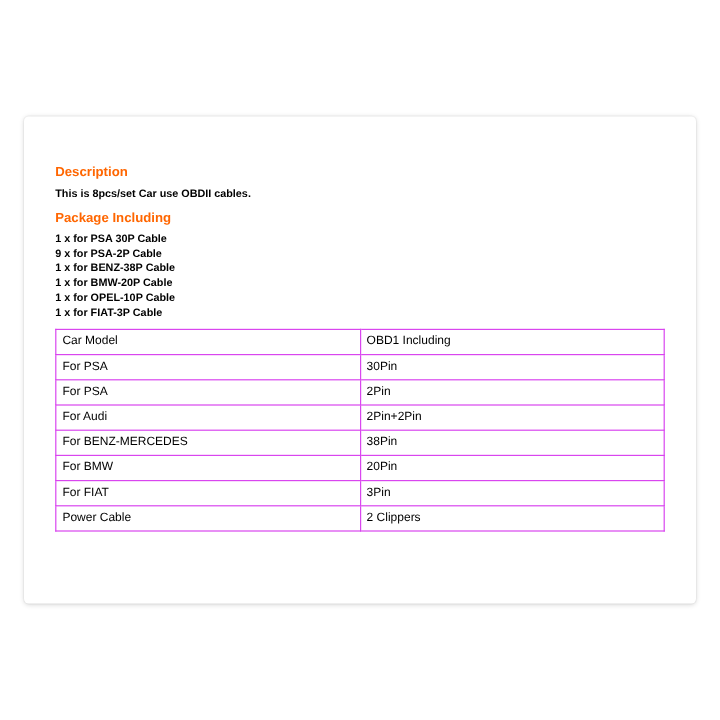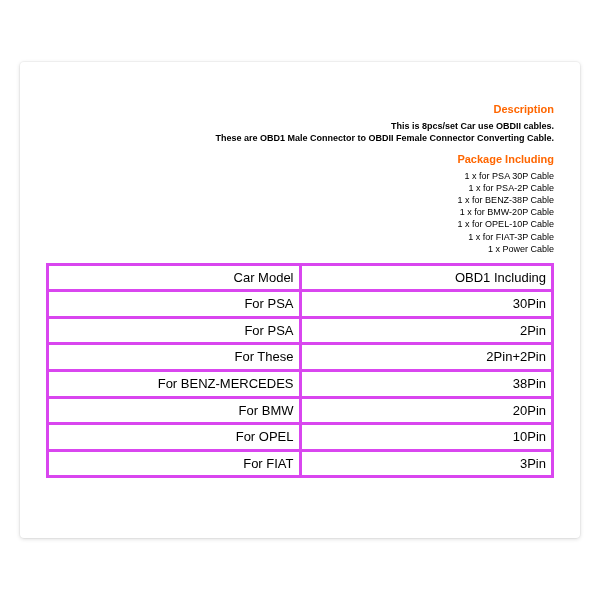--- a/index.html
+++ b/index.html
@@ -16,109 +16,107 @@
   .card {
     width: 560px;
     background: #ffffff;
     border-radius: 4px;
     box-shadow: 0 1px 4px rgba(0,0,0,0.15), 0 0 0 1px rgba(0,0,0,0.03);
     padding: 40px 26px 60px 26px;
     box-sizing: border-box;
     font-size: 9px;
     color: #000;
     line-height: 1.35;
-    text-align: right;
   }
   .section-heading {
     color: #ff6600;
     font-weight: bold;
     font-size: 11px;
     margin: 8px 0 3px 0;
   }
   .section-heading.first {
     margin-top: 0;
   }
   .body-text {
     margin: 0 0 8px 0;
     font-weight: bold;
   }
   .list {
     margin: 0 0 8px 0;
+    font-weight: bold;
   }
   .list-item {
     margin: 0;
   }
   table.spec {
     border-collapse: collapse;
     width: 100%;
     margin-top: 2px;
   }
   table.spec td {
-    border: 3px solid #d946ef;
+    border: 1px solid #d946ef;
     padding: 3px 5px;
-    font-size: 13px;
+    font-size: 10px;
     vertical-align: middle;
     height: 14px;
   }
   table.spec td:first-child {
     width: 50%;
   }
 </style>
 </head>
 <body>
 
 <div class="card">
 
   <div class="section-heading first">Description</div>
   <div class="body-text">
     <div>This is 8pcs/set Car use OBDII cables.</div>
-    <div>These are OBD1 Male Connector to OBDII Female Connector Converting Cable.</div>
   </div>
 
   <div class="section-heading">Package Including</div>
   <div class="list">
     <div class="list-item">1 x for PSA 30P Cable</div>
-    <div class="list-item">1 x for PSA-2P Cable</div>
+    <div class="list-item">9 x for PSA-2P Cable</div>
     <div class="list-item">1 x for BENZ-38P Cable</div>
     <div class="list-item">1 x for BMW-20P Cable</div>
     <div class="list-item">1 x for OPEL-10P Cable</div>
     <div class="list-item">1 x for FIAT-3P Cable</div>
-    <div class="list-item">1 x Power Cable</div>
   </div>
 
   <table class="spec">
     <tbody>
         <tr>
       <td>Car Model</td>
       <td>OBD1 Including</td>
     </tr>
     <tr>
       <td>For PSA</td>
       <td>30Pin</td>
     </tr>
     <tr>
       <td>For PSA</td>
       <td>2Pin</td>
     </tr>
     <tr>
-      <td>For These</td>
+      <td>For Audi</td>
       <td>2Pin+2Pin</td>
     </tr>
     <tr>
       <td>For BENZ-MERCEDES</td>
       <td>38Pin</td>
     </tr>
     <tr>
       <td>For BMW</td>
       <td>20Pin</td>
     </tr>
     <tr>
-      <td>For OPEL</td>
-      <td>10Pin</td>
+      <td>For FIAT</td>
+      <td>3Pin</td>
     </tr>
     <tr>
-      <td>For FIAT</td>
-      <td>3Pin</td>
+      <td>Power Cable</td>
+      <td>2 Clippers</td>
     </tr>
   </tbody>
     </table>
 
 </div>
 
 </body></html>

